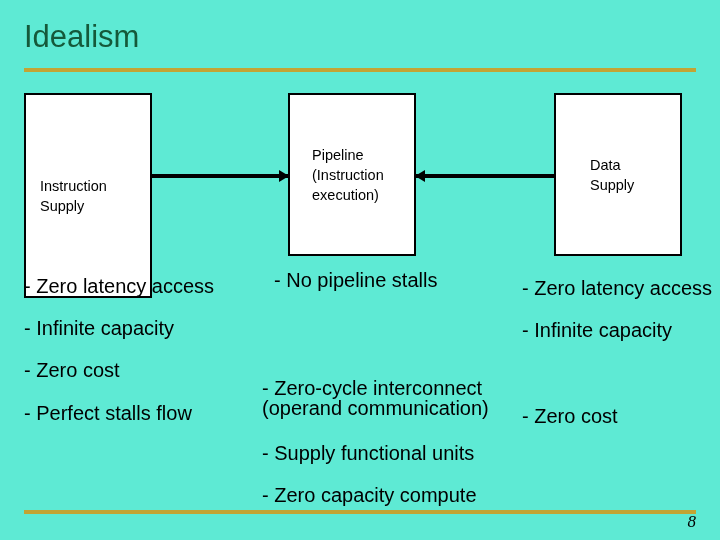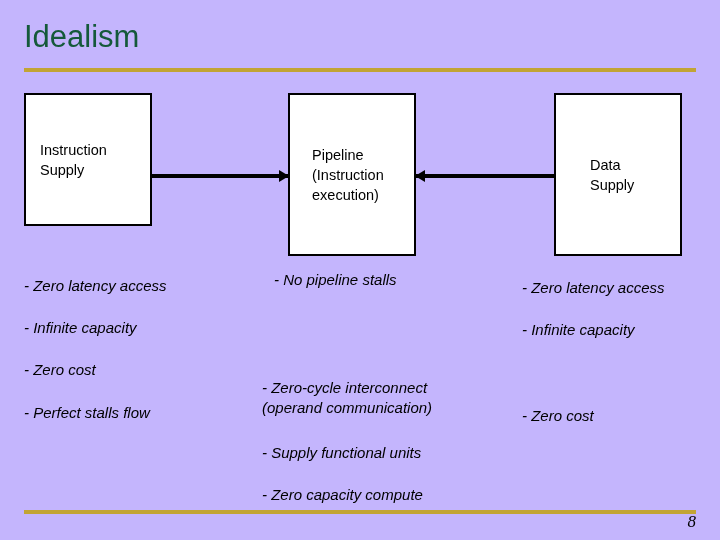--- a/index.html
+++ b/index.html
@@ -7,21 +7,21 @@
     padding: 0;
     background: #ffffff;
   }
   body {
     font-family: "Liberation Sans", sans-serif;
   }
   .slide {
     position: relative;
     width: 720px;
     height: 540px;
-    background: #c4b5fd;
+    background: #5eead4;
     overflow: hidden;
   }
 
   
   .slide-title {
     position: absolute;
     left: 24px;
     top: 18px;
     font-size: 31px;
     font-weight: normal;
@@ -61,21 +61,21 @@
     position: absolute;
     left: 14px;
     top: 50%;
     transform: translateY(-50%);
     white-space: pre-line;
   }
   #box-instruction-supply {
     left: 24px;
     top: 93px;
     width: 128px;
-    height: 133px;
+    height: 205px;
   }
   #box-pipeline {
     left: 288px;
     top: 93px;
     width: 128px;
     height: 163px;
   }
   #box-pipeline .box-text { left: 22px; }
   #box-data-supply {
     left: 554px;
@@ -118,25 +118,24 @@
     left: -1px;
     transform: translateY(-50%);
     border-top: 6px solid transparent;
     border-bottom: 6px solid transparent;
     border-right: 10px solid #000000;
   }
 
   
   .bullet {
     position: absolute;
-    font-size: 15px;
+    font-size: 20px;
     color: #000000;
     line-height: 20px;
     white-space: pre-line;
-    font-style: italic;
   }
 
   
   #bullet-l0 { left: 24px;  top: 276px; }
   #bullet-l1 { left: 24px;  top: 318px; }
   #bullet-l2 { left: 24px;  top: 360px; }
   #bullet-l3 { left: 24px;  top: 403px; }
 
   
   #bullet-m0 { left: 262px; top: 270px; margin-left: 12px; }

